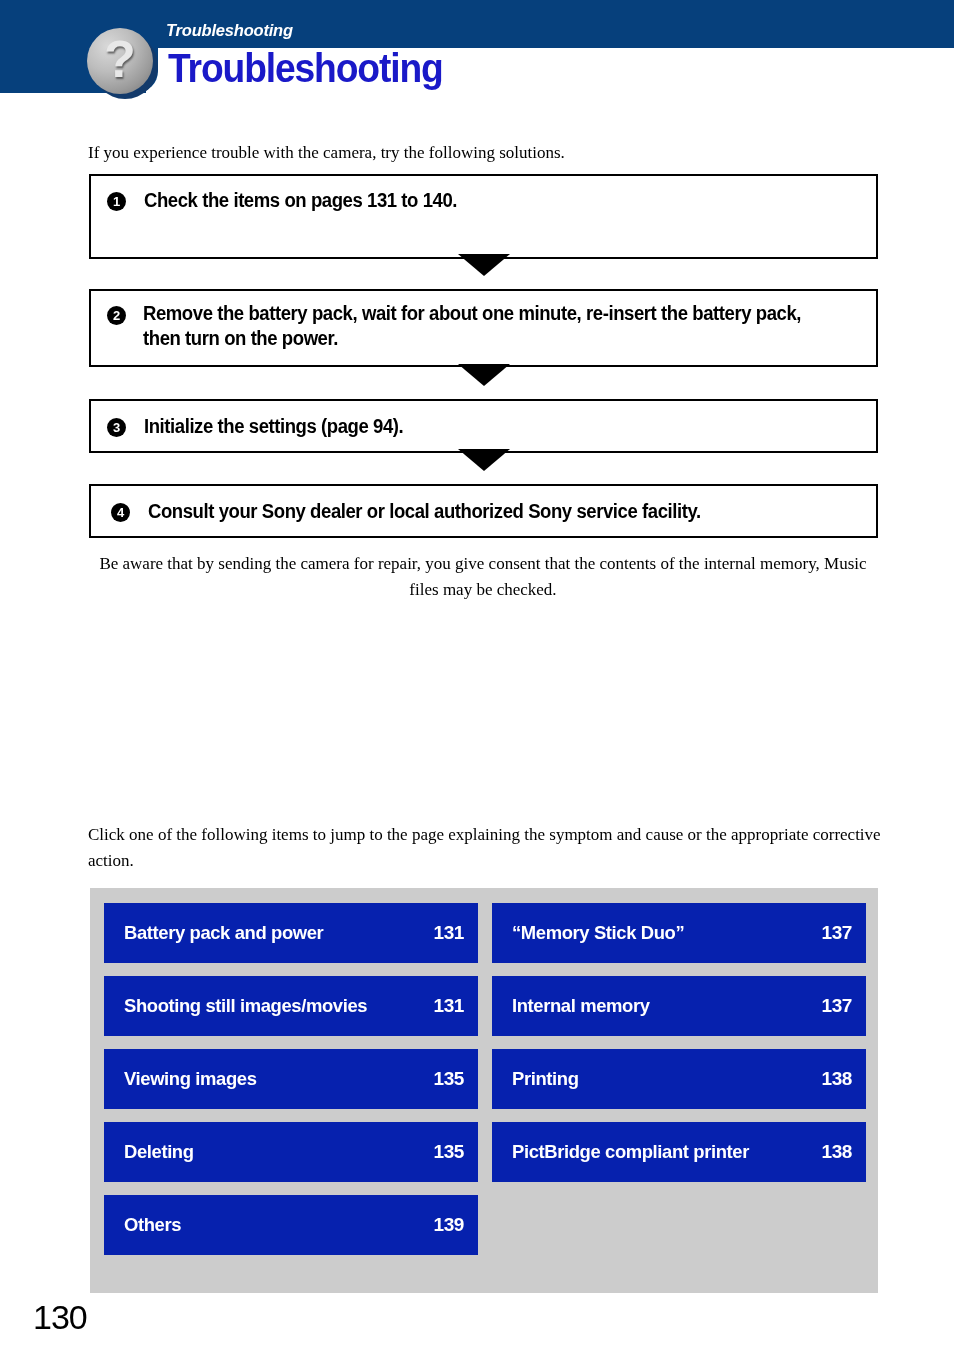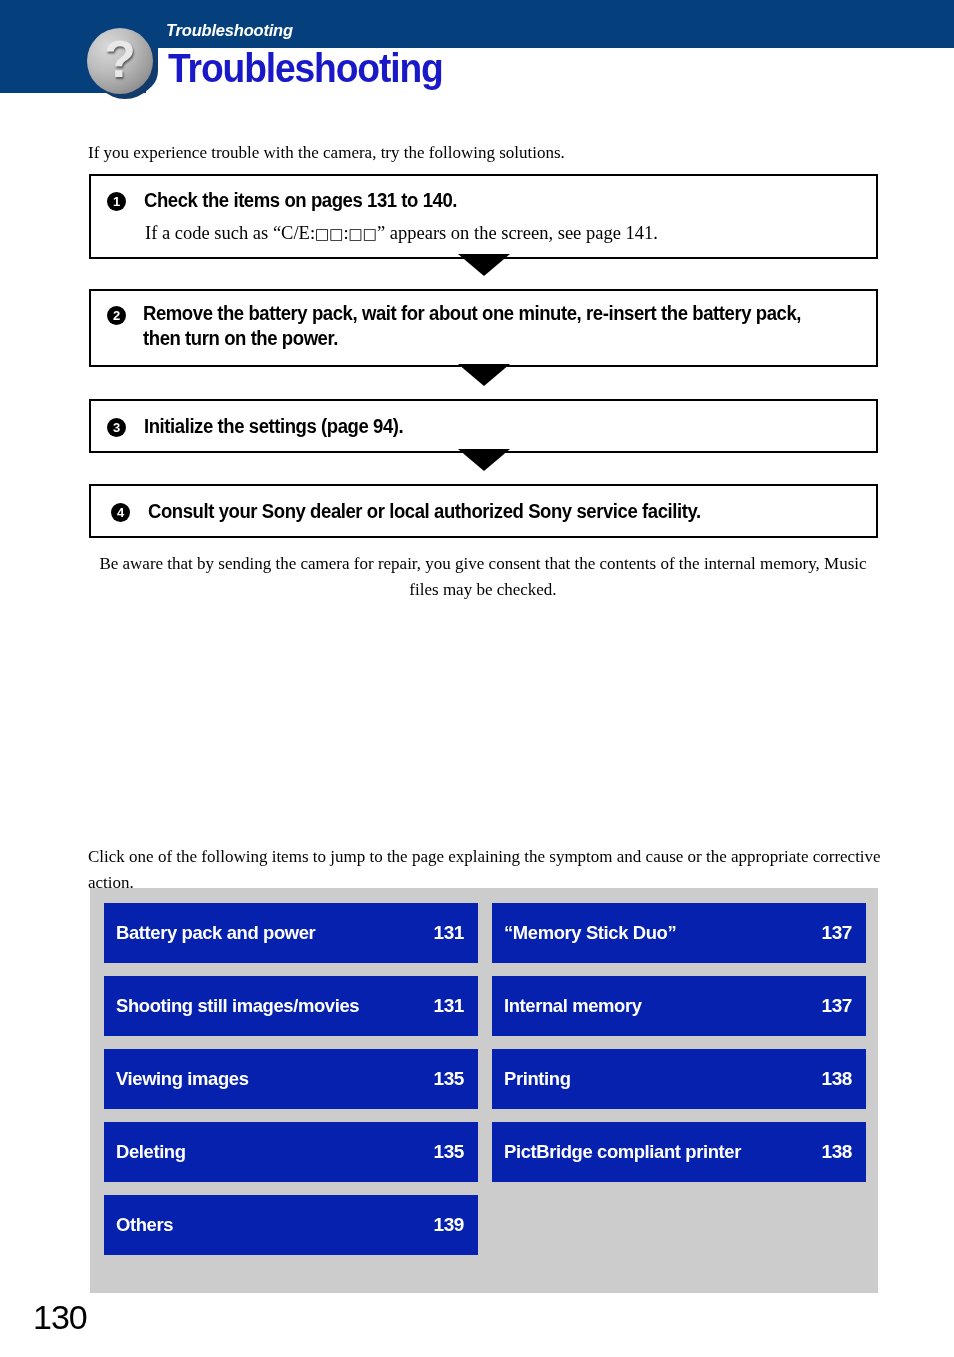--- a/index.html
+++ b/index.html
@@ -111,21 +111,21 @@
   
   .para {
     position: absolute;
     font-family: Liberation Serif, serif;
     font-size: 17px;
     line-height: 26px;
     color: #000000;
   }
   #intro-text { left: 88px; top: 140px; width: 800px; }
   #consent-text { left: 88px; top: 551px; width: 790px; text-align: center; }
-  #click-text { left: 88px; top: 822px; width: 800px; margin-top: 22px; }
+  #click-text { left: 88px; top: 822px; width: 800px; }
 
   
   .step-box {
     position: absolute;
     left: 89px;
     width: 789px;
     box-sizing: border-box;
     border: 2px solid #000000;
     background: #ffffff;
   }
@@ -213,21 +213,21 @@
     grid-template-columns: 374px 374px;
     column-gap: 14px;
     row-gap: 13px;
   }
   .link-btn {
     height: 60px;
     background: #0621ae;
     display: flex;
     align-items: center;
     justify-content: space-between;
-    padding: 0 14px 0 12px;
+    padding: 0 14px 0 20px;
     box-sizing: border-box;
     font-family: "Liberation Sans", sans-serif;
     font-weight: bold;
     font-size: 19px;
     letter-spacing: -0.4px;
     color: #ffffff;
     cursor: pointer;
   }
   .link-btn .lbl {
     white-space: nowrap;
@@ -268,21 +268,20 @@
 
   <div id="header-eyebrow">Troubleshooting</div>
   <div id="header-title">Troubleshooting</div>
 </div>
 
 <div id="intro-text" class="para">If you experience trouble with the camera, try the following solutions.</div>
 
 <div class="step-box" id="step-1">
   <div class="step-num">1</div>
   <div class="step-head">Check the items on pages 131 to 140.</div>
-  <div class="step-sub"><span>If a code such as “C/E:</span><span class="box-glyph">□□</span><span>:</span><span class="box-glyph">□□</span><span>” appears on the screen, see page 141.</span></div>
 </div>
 <div class="arrow" id="arrow-1"></div>
 
 <div class="step-box" id="step-2">
   <div class="step-num">2</div>
   <div class="step-head">Remove the battery pack, wait for about one minute, re-insert the battery pack, then turn on the power.</div>
 </div>
 <div class="arrow" id="arrow-2"></div>
 
 <div class="step-box" id="step-3">

